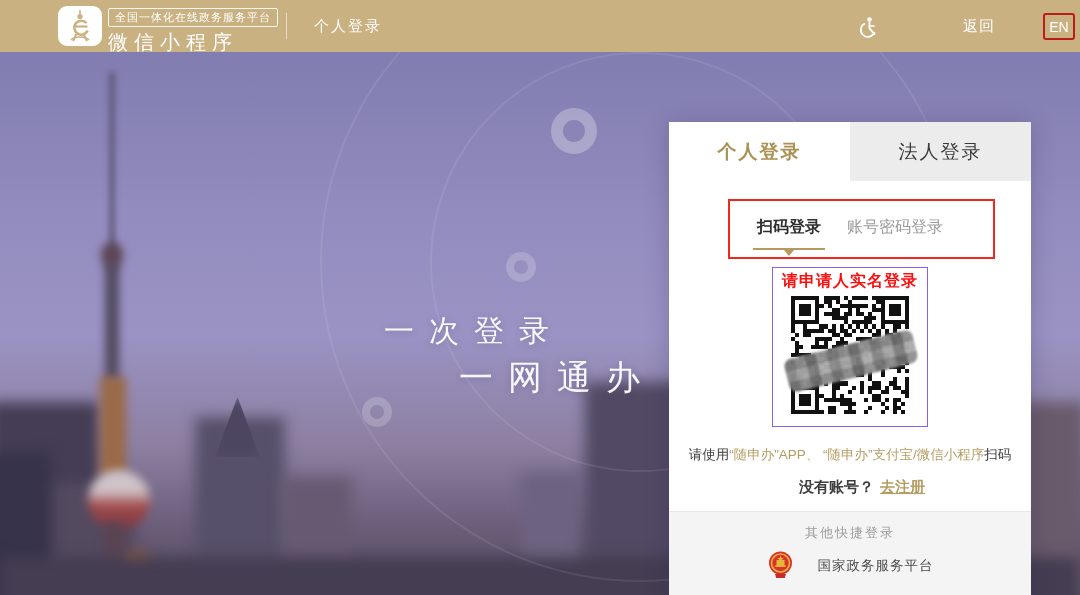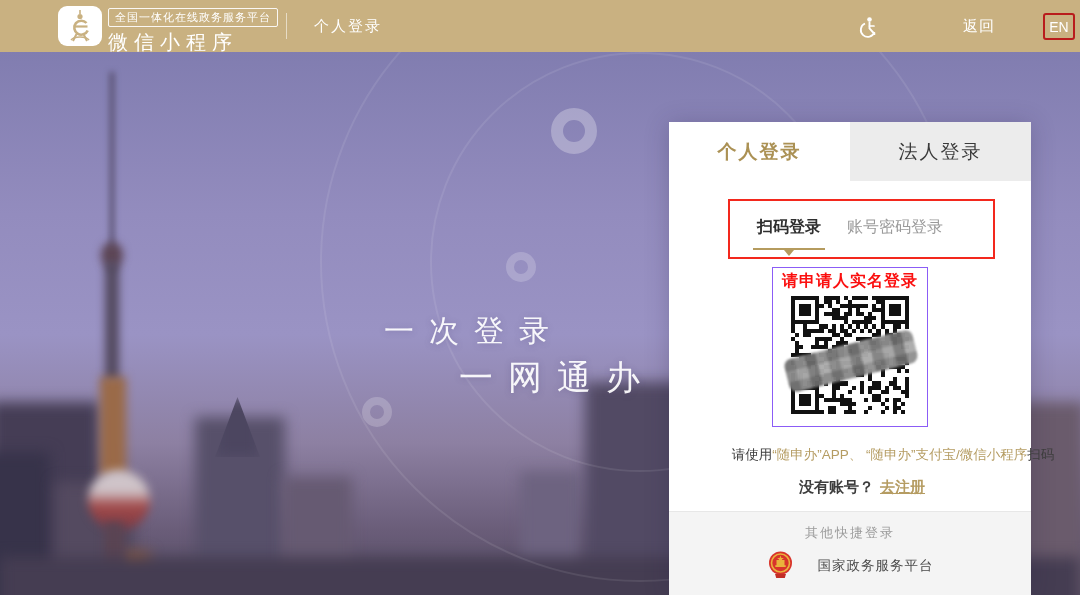--- a/index.html
+++ b/index.html
@@ -53,21 +53,21 @@
   .red-box { position:absolute; left:59px; top:77px; width:267px; height:60px;
              border:2px solid #f3281d; pointer-events:none; z-index:5; }
   .qr-wrap { position:absolute; left:103px; top:145px; width:156px; height:160px;
              border:1px solid #8b5cf6; background:#fff; text-align:center; }
   .qr-note { color:#fb0f0f; font-size:16px; font-weight:bold; margin-top:3px; letter-spacing:1px; white-space:nowrap; }
   .qr-holder { position:relative; width:118px; height:118px; margin:4px auto 0; }
   .qr-blur { position:absolute; left:-6px; top:48px; width:132px; height:34px; transform:rotate(-14deg);
              background:repeating-linear-gradient(90deg,#9e9e9e 0 11px,#bdbdbd 11px 22px,#8f8f8f 22px 33px,#c6c6c6 33px 44px),
                         repeating-linear-gradient(0deg,rgba(120,120,120,.5) 0 11px,rgba(190,190,190,.5) 11px 22px);
              background-blend-mode:multiply; border-radius:8px; filter:blur(1px); opacity:.97; }
-  .hint { position:absolute; left:0; top:324px; width:100%; text-align:center; font-size:13.5px; color:#3d3d3d;margin-left:43px; }
+  .hint { position:absolute; left:0; top:324px; width:100%; text-align:center; font-size:13.5px; color:#3d3d3d; }
   .hint .gold { color:#b59c62; }
   .register { position:absolute; left:12px; top:356px; width:100%; text-align:center; font-size:15px; color:#3d3d3d;font-weight:bold; }
   .register .reg-link { color:#b59c62; text-decoration:underline; cursor:pointer; margin-left:6px; }
   .panel-foot { position:absolute; left:0; top:389px; width:100%; height:84px;
                 background:#f4f4f4; border-top:1px solid #e7e7e7; text-align:center; }
   .other-label { color:#9b9b9b; font-size:13px; letter-spacing:2px; margin-top:12px; }
   .gov-row { display:flex; align-items:center; justify-content:center; gap:24px; margin-top:9px; cursor:pointer; }
   .gov-label { color:#4a4a4a; font-size:13.5px; letter-spacing:1px; }
 </style>
 </head>

